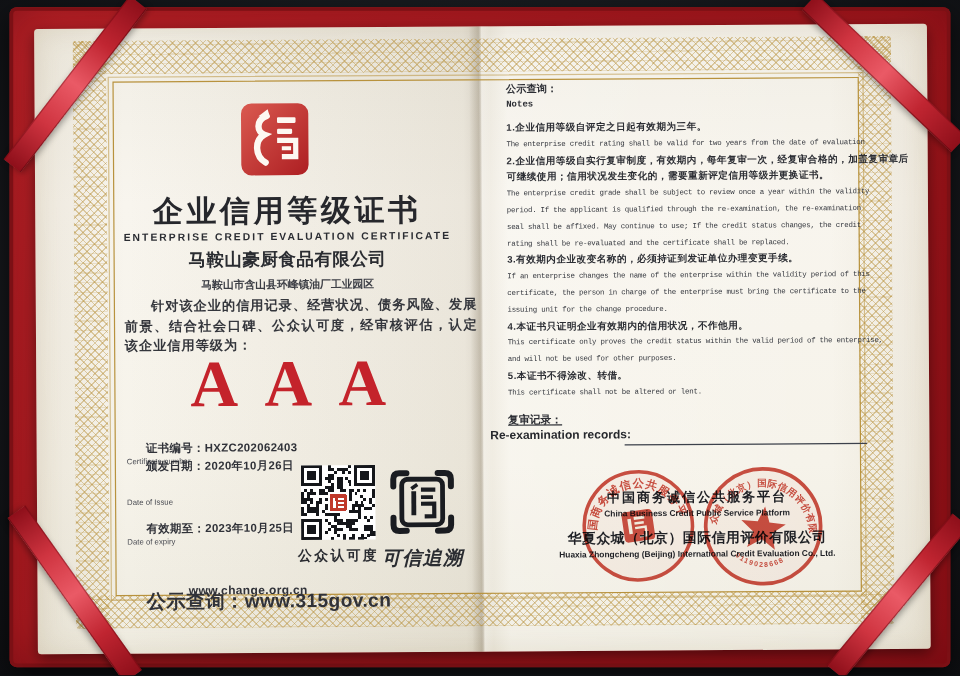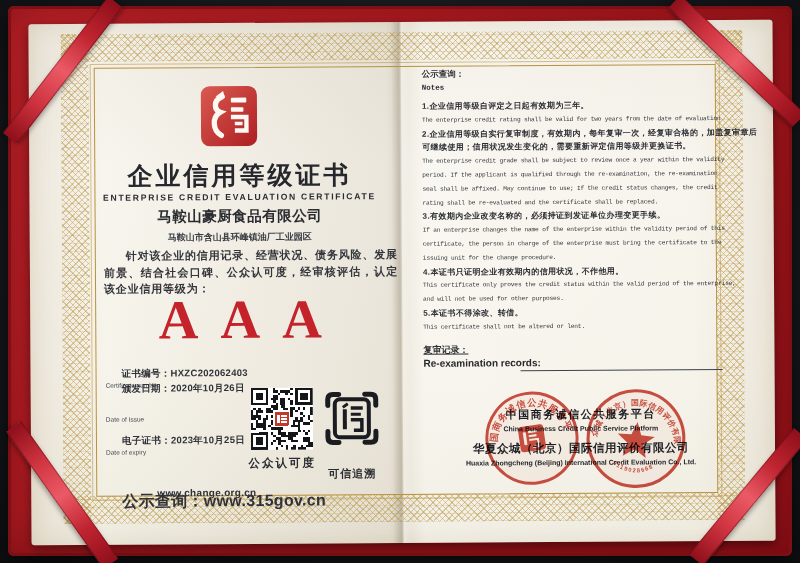--- a/index.html
+++ b/index.html
@@ -49,30 +49,30 @@
   .meta-row{position:absolute;left:105px;font-size:9.5px;font-weight:bold;color:#303239;letter-spacing:.3px;margin-left:16px;}
   .meta-sub{position:absolute;left:105px;font-size:6.5px;color:#4b4d54;}
   .r1{top:366px;} .s1{top:380px;}
   .r2{top:381px;} .s2{top:414px;}
   .r3{top:433px;} .s3{top:447px;}
   .r4{top:490px;font-size:16px;}
   .r5{top:486px;left:140px;font-size:10px;}
   .qr{position:absolute;left:250px;top:387px;width:62px;height:62px;background:#fff;}
   .qr-caption{position:absolute;left:238px;top:455px;width:86px;text-align:center;font-size:11.5px;font-weight:bold;color:#2a2c31;letter-spacing:2px;}
   .trace-icon{position:absolute;left:323px;top:390px;width:56px;height:56px;}
-  .trace-caption{position:absolute;left:314px;top:466px;width:74px;text-align:center;font-size:11px;font-weight:bold;color:#2a2c31;letter-spacing:1px;}
+  .trace-caption{position:absolute;left:314px;top:455px;width:74px;text-align:center;font-size:16px;font-weight:bold;color:#2a2c31;letter-spacing:1px;font-style:italic;}
   
   .notes-head-cn{position:absolute;left:423px;top:69px;font-size:8.5px;font-weight:bold;color:#2c2e34;}
   .notes-head-en{position:absolute;left:423px;top:84px;font-size:7.5px;font-weight:bold;color:#2c2e34;font-family:"Liberation Mono","DejaVu Sans Mono",monospace;}
   .notes-list{position:absolute;left:423px;top:100px;width:318px;}
   .note-line{white-space:nowrap;}
   .note-cn{font-size:8px;font-weight:bold;color:#2c2e34;letter-spacing:.4px;line-height:13.8px;height:13.8px;}
   .note-en{font-size:6.2px;letter-spacing:-.2px;color:#33363d;font-family:"Liberation Mono","DejaVu Sans Mono",monospace;line-height:13.8px;height:13.8px;}
   .review-cn{position:absolute;left:423px;top:344px;font-size:9px;font-weight:bold;color:#2c2e34;text-decoration:underline;}
-  .review-en{position:absolute;left:423px;top:358px;font-size:10px;font-weight:bold;color:#26282d;}
+  .review-en{position:absolute;left:408px;top:358px;font-size:10px;font-weight:bold;color:#26282d;}
   .review-line{position:absolute;left:520px;top:371px;width:202px;height:1.2px;background:#3c414b;}
   .issuer-block{position:absolute;left:424px;top:408px;width:312px;text-align:center;color:#1f2126;}
   .platform-cn{font-size:11px;font-weight:bold;letter-spacing:1.5px;margin-bottom:3px;}
   .platform-en{font-size:7px;font-weight:bold;margin-bottom:9px;}
   .issuer-cn{font-size:11.5px;font-weight:bold;letter-spacing:.5px;margin-bottom:3px;}
   .issuer-en{font-size:7px;font-weight:bold;}
   .seal{position:absolute;mix-blend-mode:multiply;opacity:.88;}
   .seal-left{left:482px;top:390px;width:98px;height:98px;transform:rotate(-8deg);}
   .seal-right{left:583px;top:388px;width:104px;height:104px;transform:rotate(6deg);}
   
@@ -123,21 +123,21 @@
     <div class="title-en">ENTERPRISE CREDIT EVALUATION CERTIFICATE</div>
     <div class="company">马鞍山豪厨食品有限公司</div>
     <div class="address">马鞍山市含山县环峰镇油厂工业园区</div>
     <div class="statement">针对该企业的信用记录、经营状况、债务风险、发展前景、结合社会口碑、公众认可度，经审核评估，认定该企业信用等级为：</div>
     <div class="grade">AAA</div>
 
     <div class="meta-row r1"><span>证书编号：</span><span>HXZC202062403</span></div>
     <div class="meta-sub s1">Certificate number</div>
     <div class="meta-row r2"><span>颁发日期：</span><span>2020年10月26日</span></div>
     <div class="meta-sub s2">Date of Issue</div>
-    <div class="meta-row r3"><span>电子证书：</span><span>2023年10月25日</span></div>
+    <div class="meta-row r3"><span>有效期至：</span><span>2023年10月25日</span></div>
     <div class="meta-sub s3">Date of expiry</div>
     <div class="meta-row r4"><span>公示查询：</span><span>www.315gov.cn</span></div>
     <div class="meta-row r5">www.change.org.cn</div>
 
     <svg class="qr" id="qr-svg" viewBox="0 0 25 25" shape-rendering="crispEdges">
         <rect x="9" y="0" width="1" height="1" fill="#14161a"></rect>
         <rect x="16" y="0" width="1" height="1" fill="#14161a"></rect>
         <rect x="9" y="1" width="1" height="1" fill="#14161a"></rect>
         <rect x="10" y="1" width="1" height="1" fill="#14161a"></rect>
         <rect x="12" y="1" width="1" height="1" fill="#14161a"></rect>

